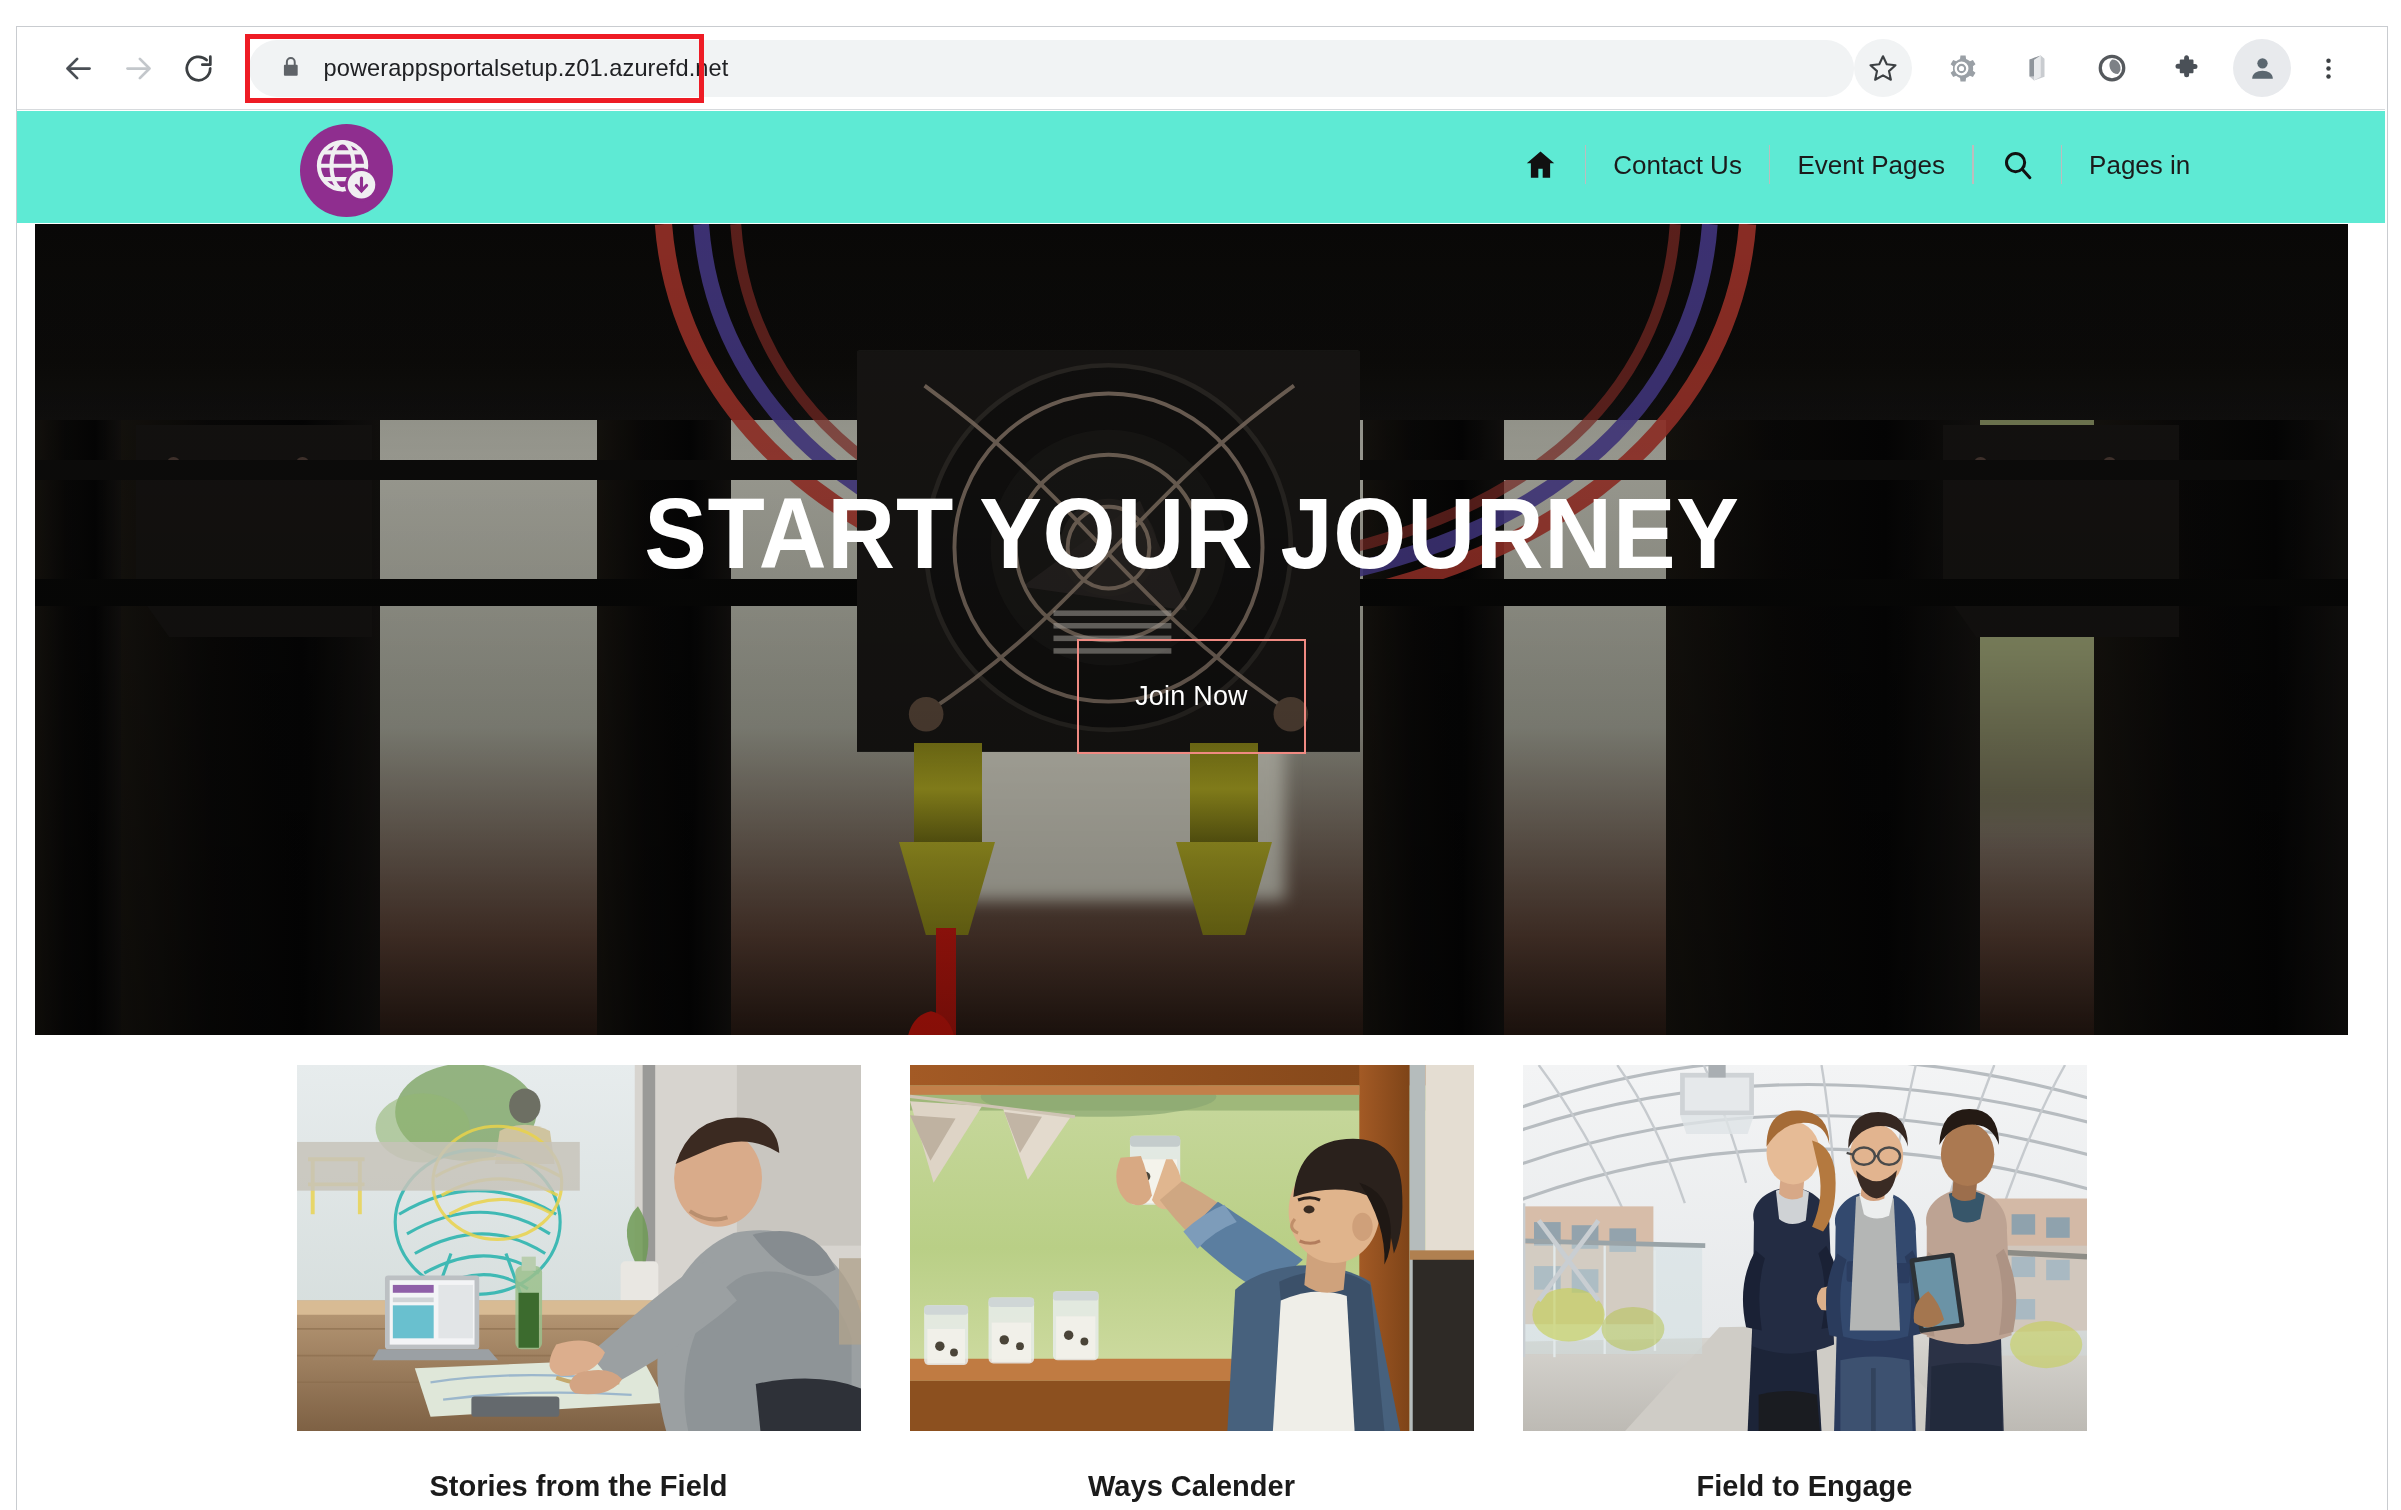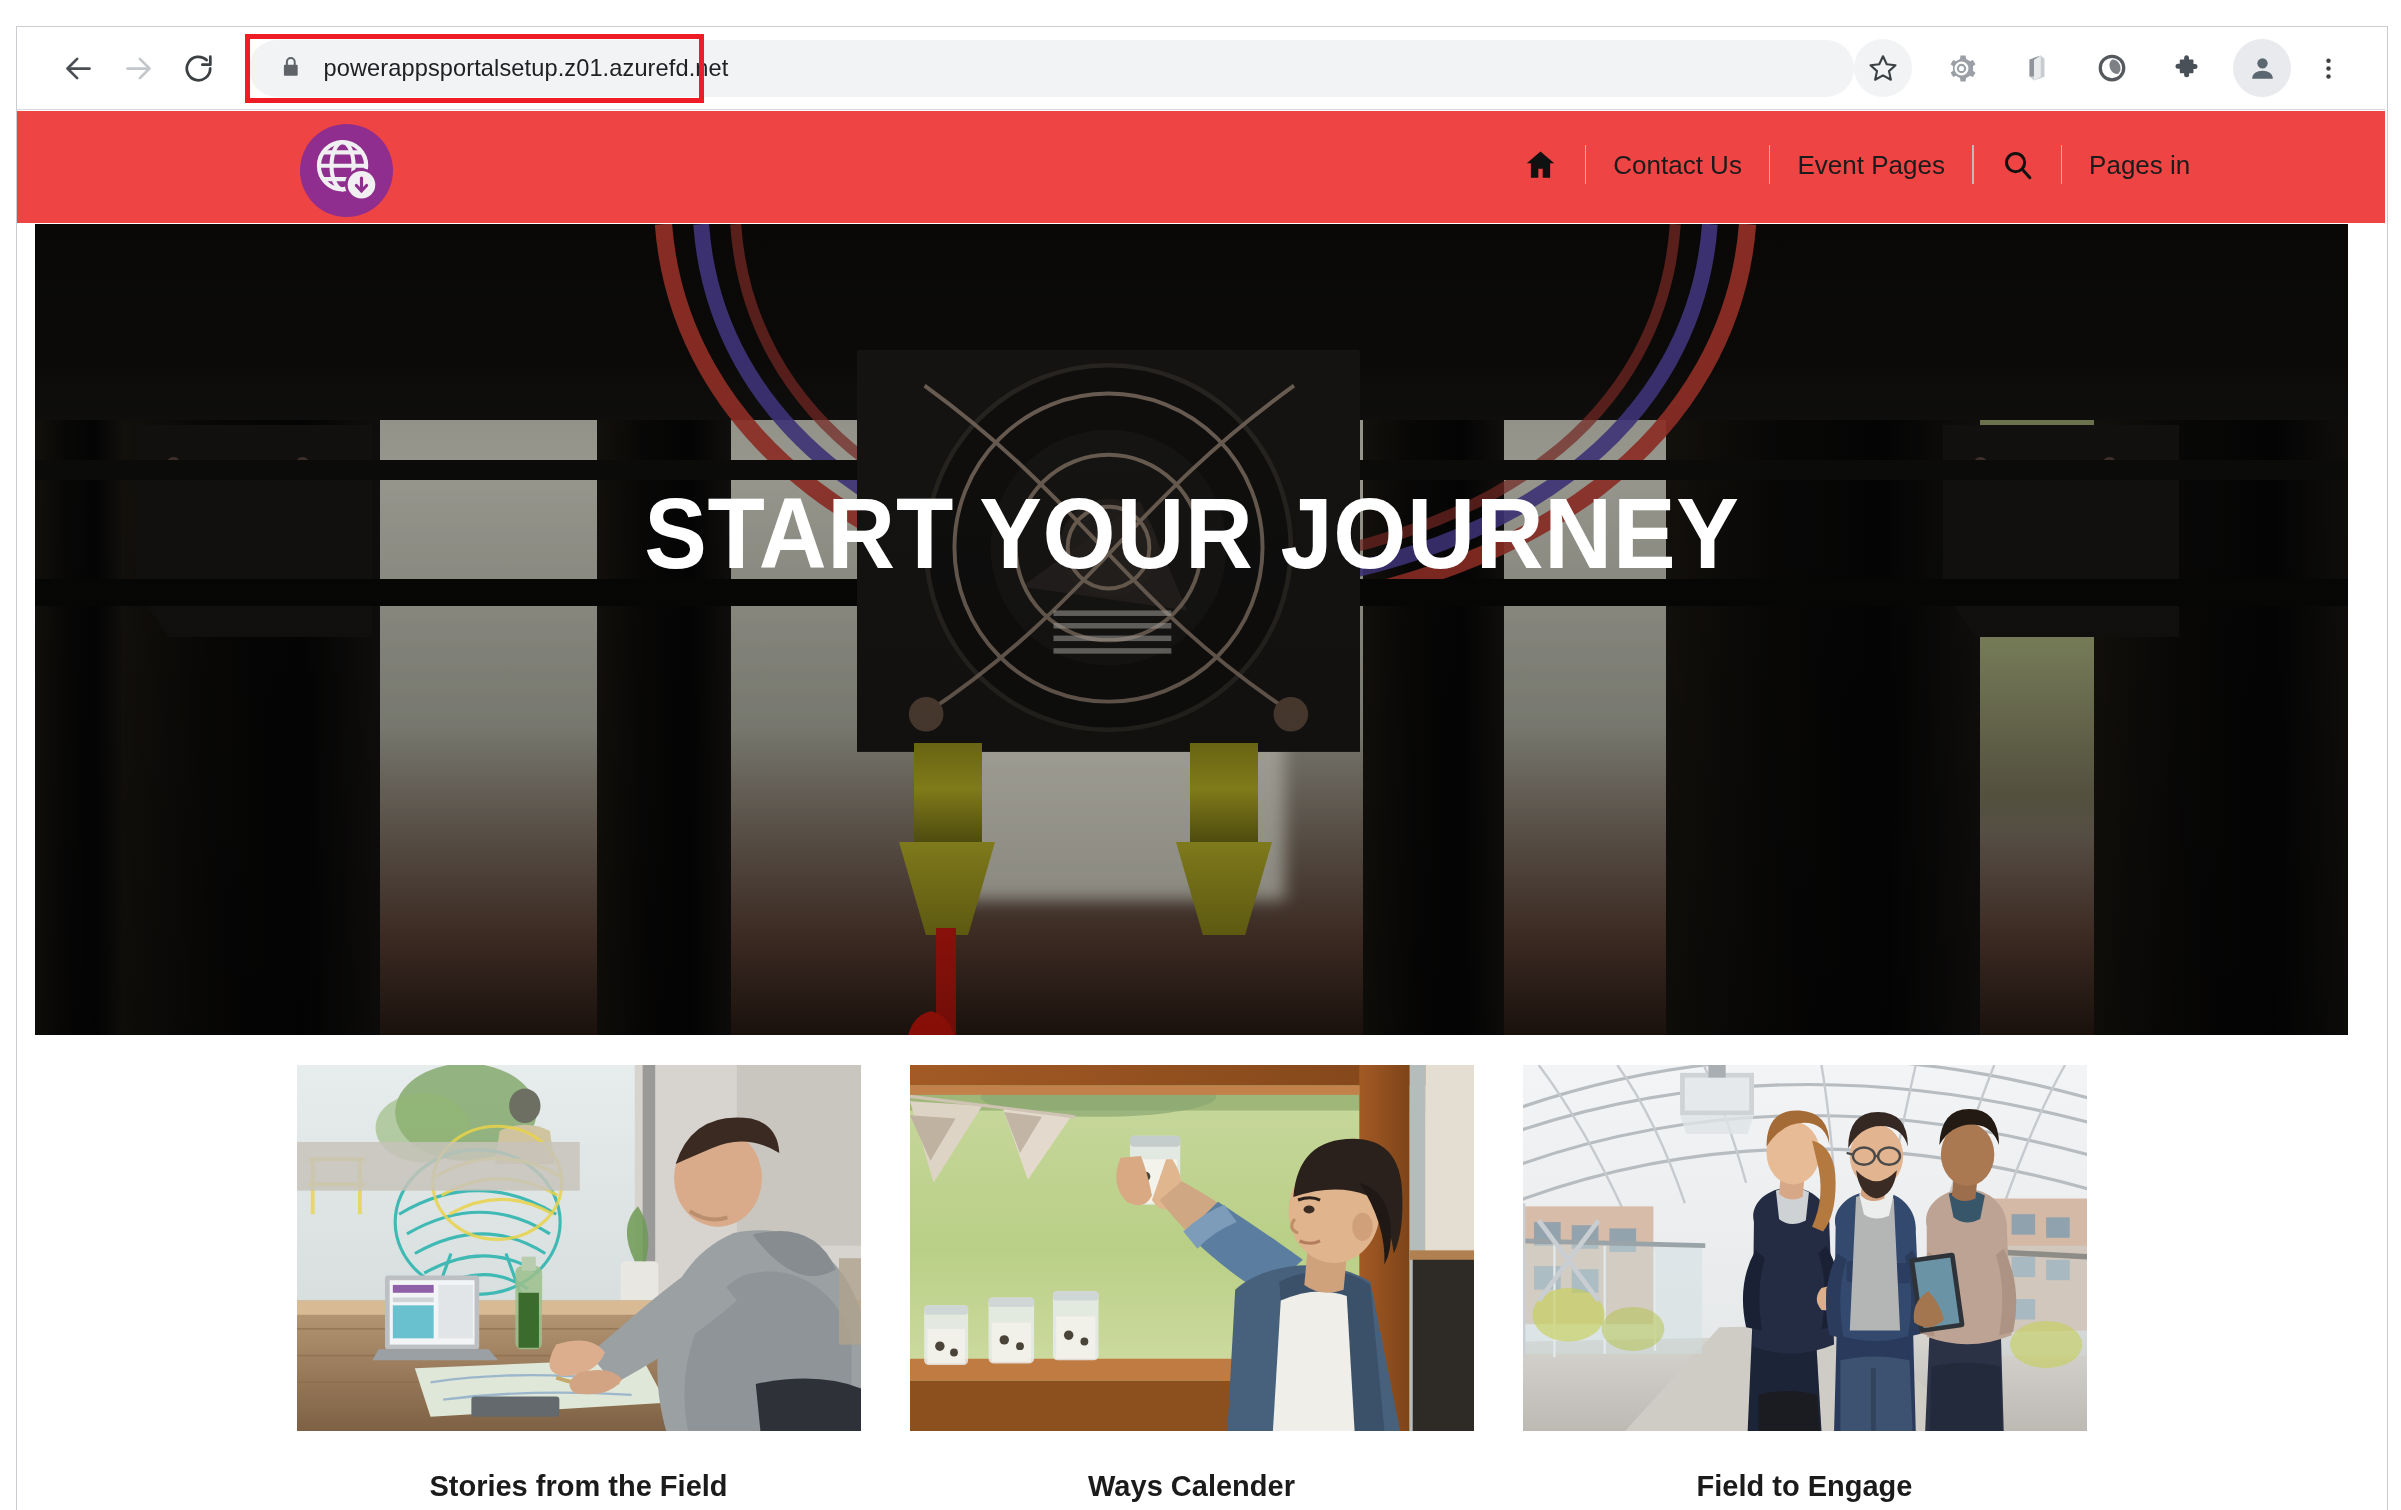--- a/index.html
+++ b/index.html
@@ -116,21 +116,21 @@
   #tb-puzzle { margin-right: 17.3px; }
   #tb-profile { background: #e8eaed; margin-right: 7.9px; }
   #tb-menu { margin-right: 0px; }
 
   
   #site-header {
     position: absolute;
     left: 17.3px; top: 91px;
     width: 2368px;
     height: 112px;
-    background: #ef4444;
+    background: #5eead4;
     display: flex;
     align-items: center;
   }
 
   #site-logo {
     position: absolute;
     left: 283px;
     top: 12.6px;
     width: 93px; height: 93px;
   }
@@ -509,20 +509,21 @@
           <ellipse cx="440" cy="170" rx="120" ry="54" fill="#ff6646" opacity="0.35"></ellipse>
         </svg>
       </div>
 
     </div>
 
     <div id="hero-overlay"></div>
 
     <div id="hero-content">
       <h1 id="hero-title">START YOUR JOURNEY</h1>
+      <div id="hero-cta">Join Now</div>
     </div>
   </div>
 
   <div id="cards">
 
     <div class="card">
       <div class="card-image">
         <svg width="564" height="366" viewBox="0 0 718 466" preserveAspectRatio="none">
           <defs>
             <linearGradient id="c1sky" x1="0" y1="0" x2="0" y2="1">

